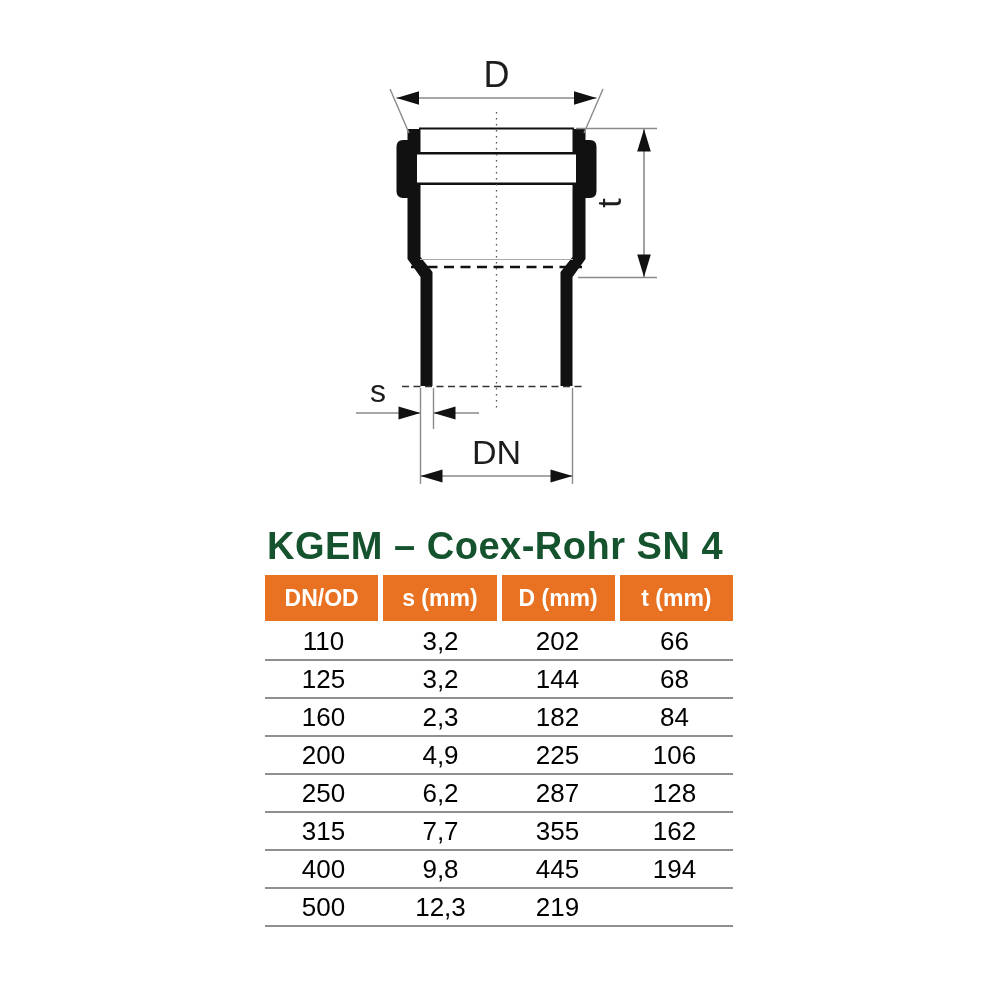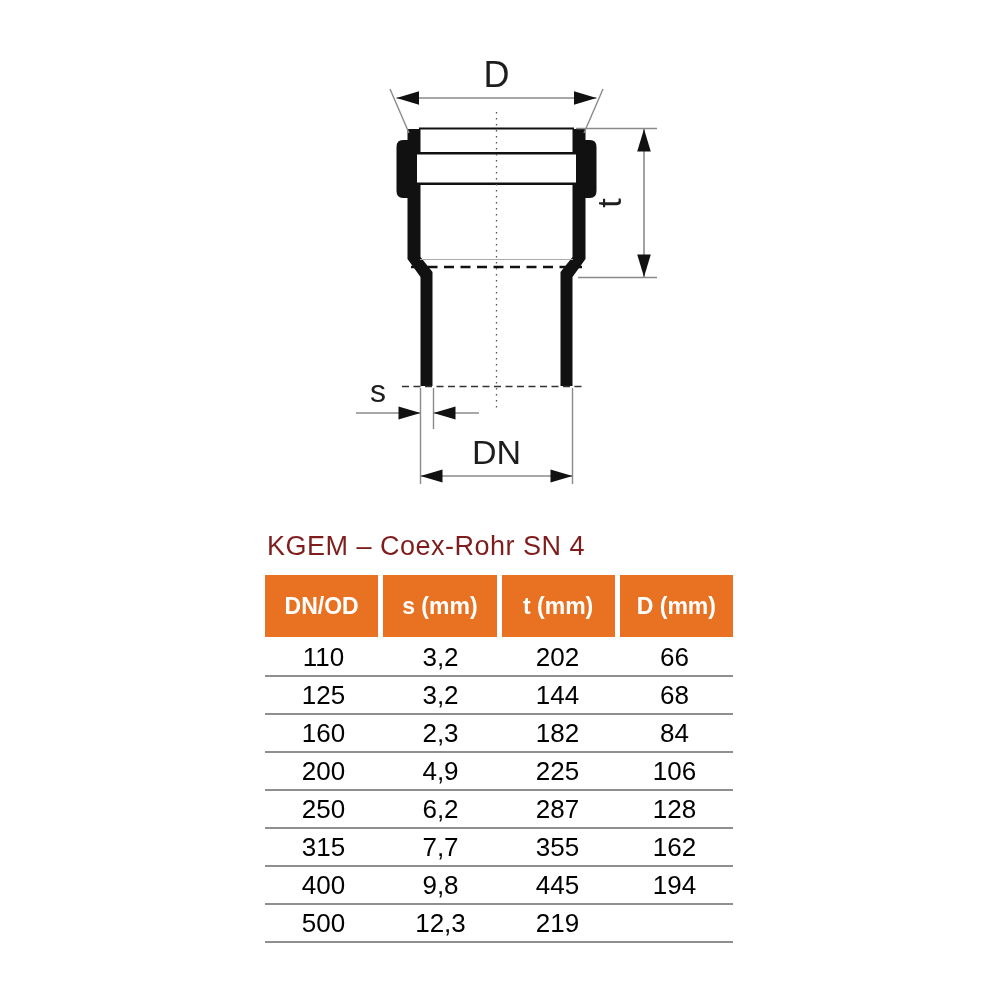--- a/index.html
+++ b/index.html
@@ -16,33 +16,33 @@
     left: 0; top: 0;
     width: 1000px; height: 520px;
   }
   .table-wrap {
     position: absolute;
     left: 265px;
     top: 528px;
     width: 468px;
   }
   .table-title {
-    font-size: 27px;
-    font-weight: 400;
+    font-size: 38px;
+    font-weight: 700;
     line-height: 36px;
-    color: #7f1d1d;
+    color: #14532d;
     margin: 0 0 11px 2px;
     letter-spacing: 0.5px;
     white-space: nowrap;
   }
   .thead {
     display: grid;
     grid-template-columns: repeat(4, 1fr);
     gap: 5px;
-    height: 62px;
+    height: 46px;
   }
   .th {
     background: #E87222;
     color: #ffffff;
     font-size: 23px;
     font-weight: 700;
     display: flex;
     align-items: center;
     justify-content: center;
     white-space: nowrap;
@@ -131,22 +131,22 @@
     <path fill="#111111" d="M572.5,476 L550.5,469.4 L550.5,482.6 Z"></path>
     <text x="496.5" y="464" text-anchor="middle" font-size="34">DN</text>
   </svg>
 
   <div class="table-wrap">
     <h2 class="table-title">KGEM – Coex-Rohr SN 4</h2>
 
     <div class="thead">
       <div class="th">DN/OD</div>
       <div class="th">s (mm)</div>
+      <div class="th">D (mm)</div>
       <div class="th">t (mm)</div>
-      <div class="th">D (mm)</div>
     </div>
 
     <div class="tbody">
       <div class="tr">
         <div class="td">110</div>
         <div class="td">3,2</div>
         <div class="td">202</div>
         <div class="td">66</div>
       </div>
       <div class="tr">

